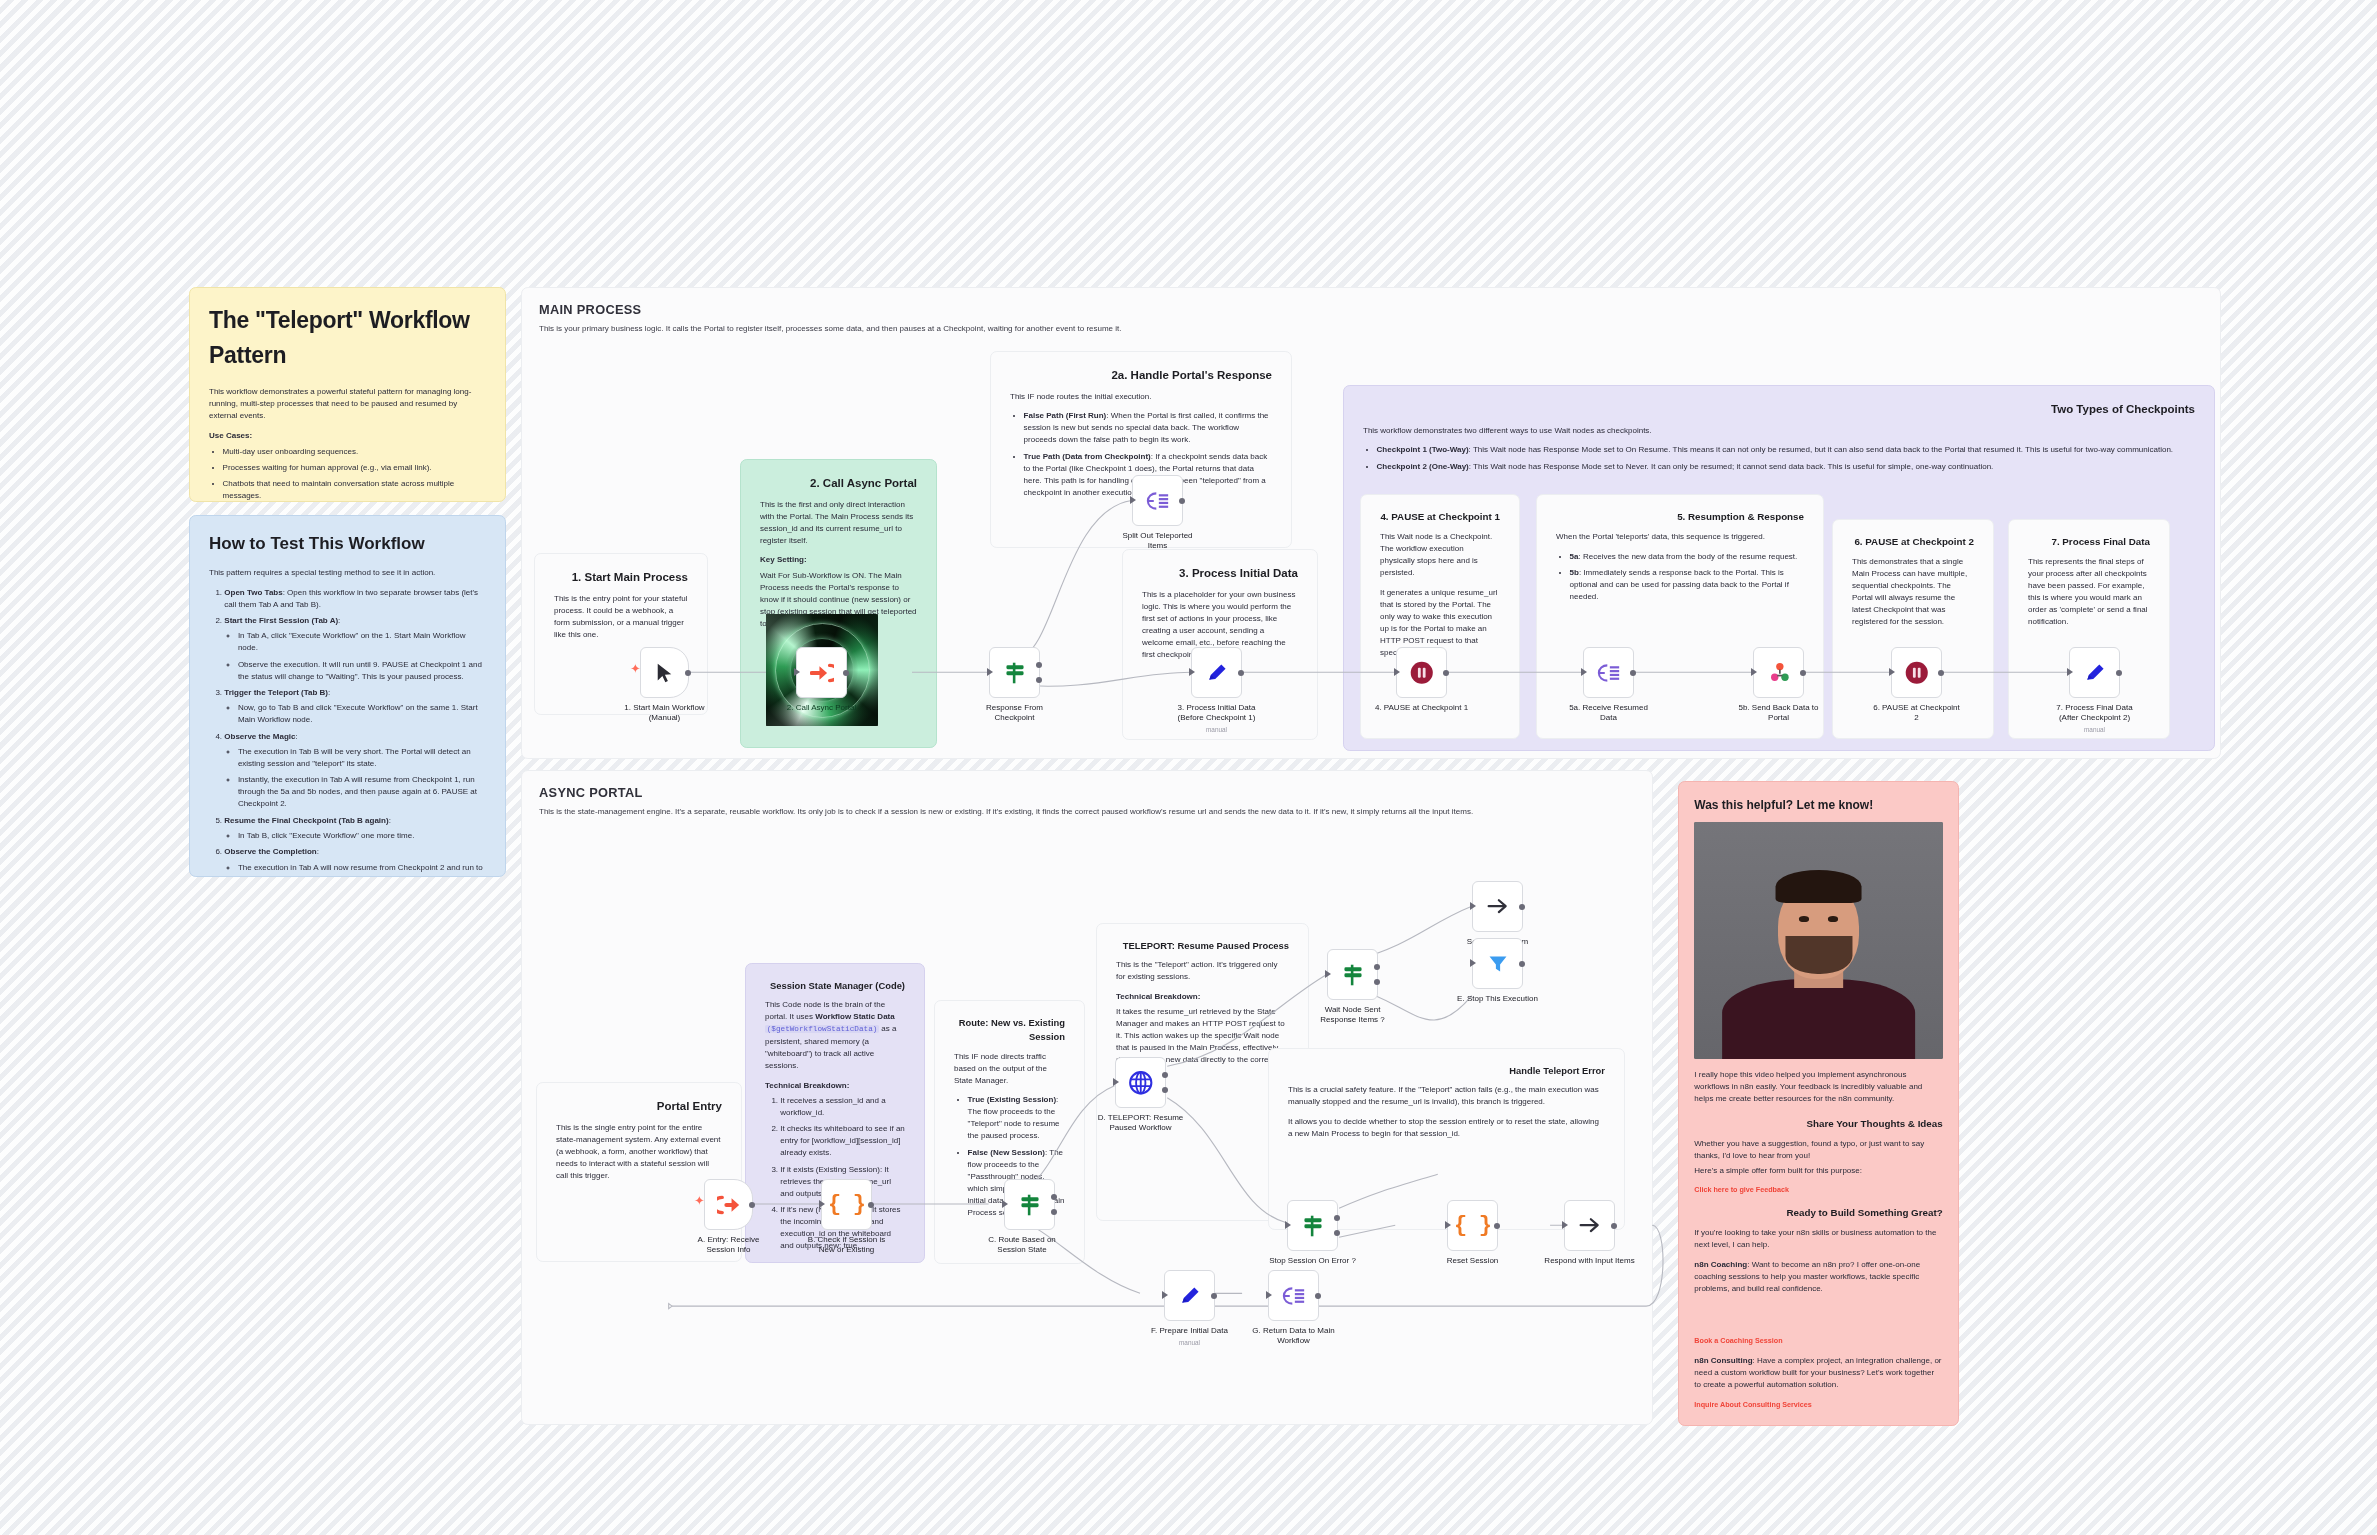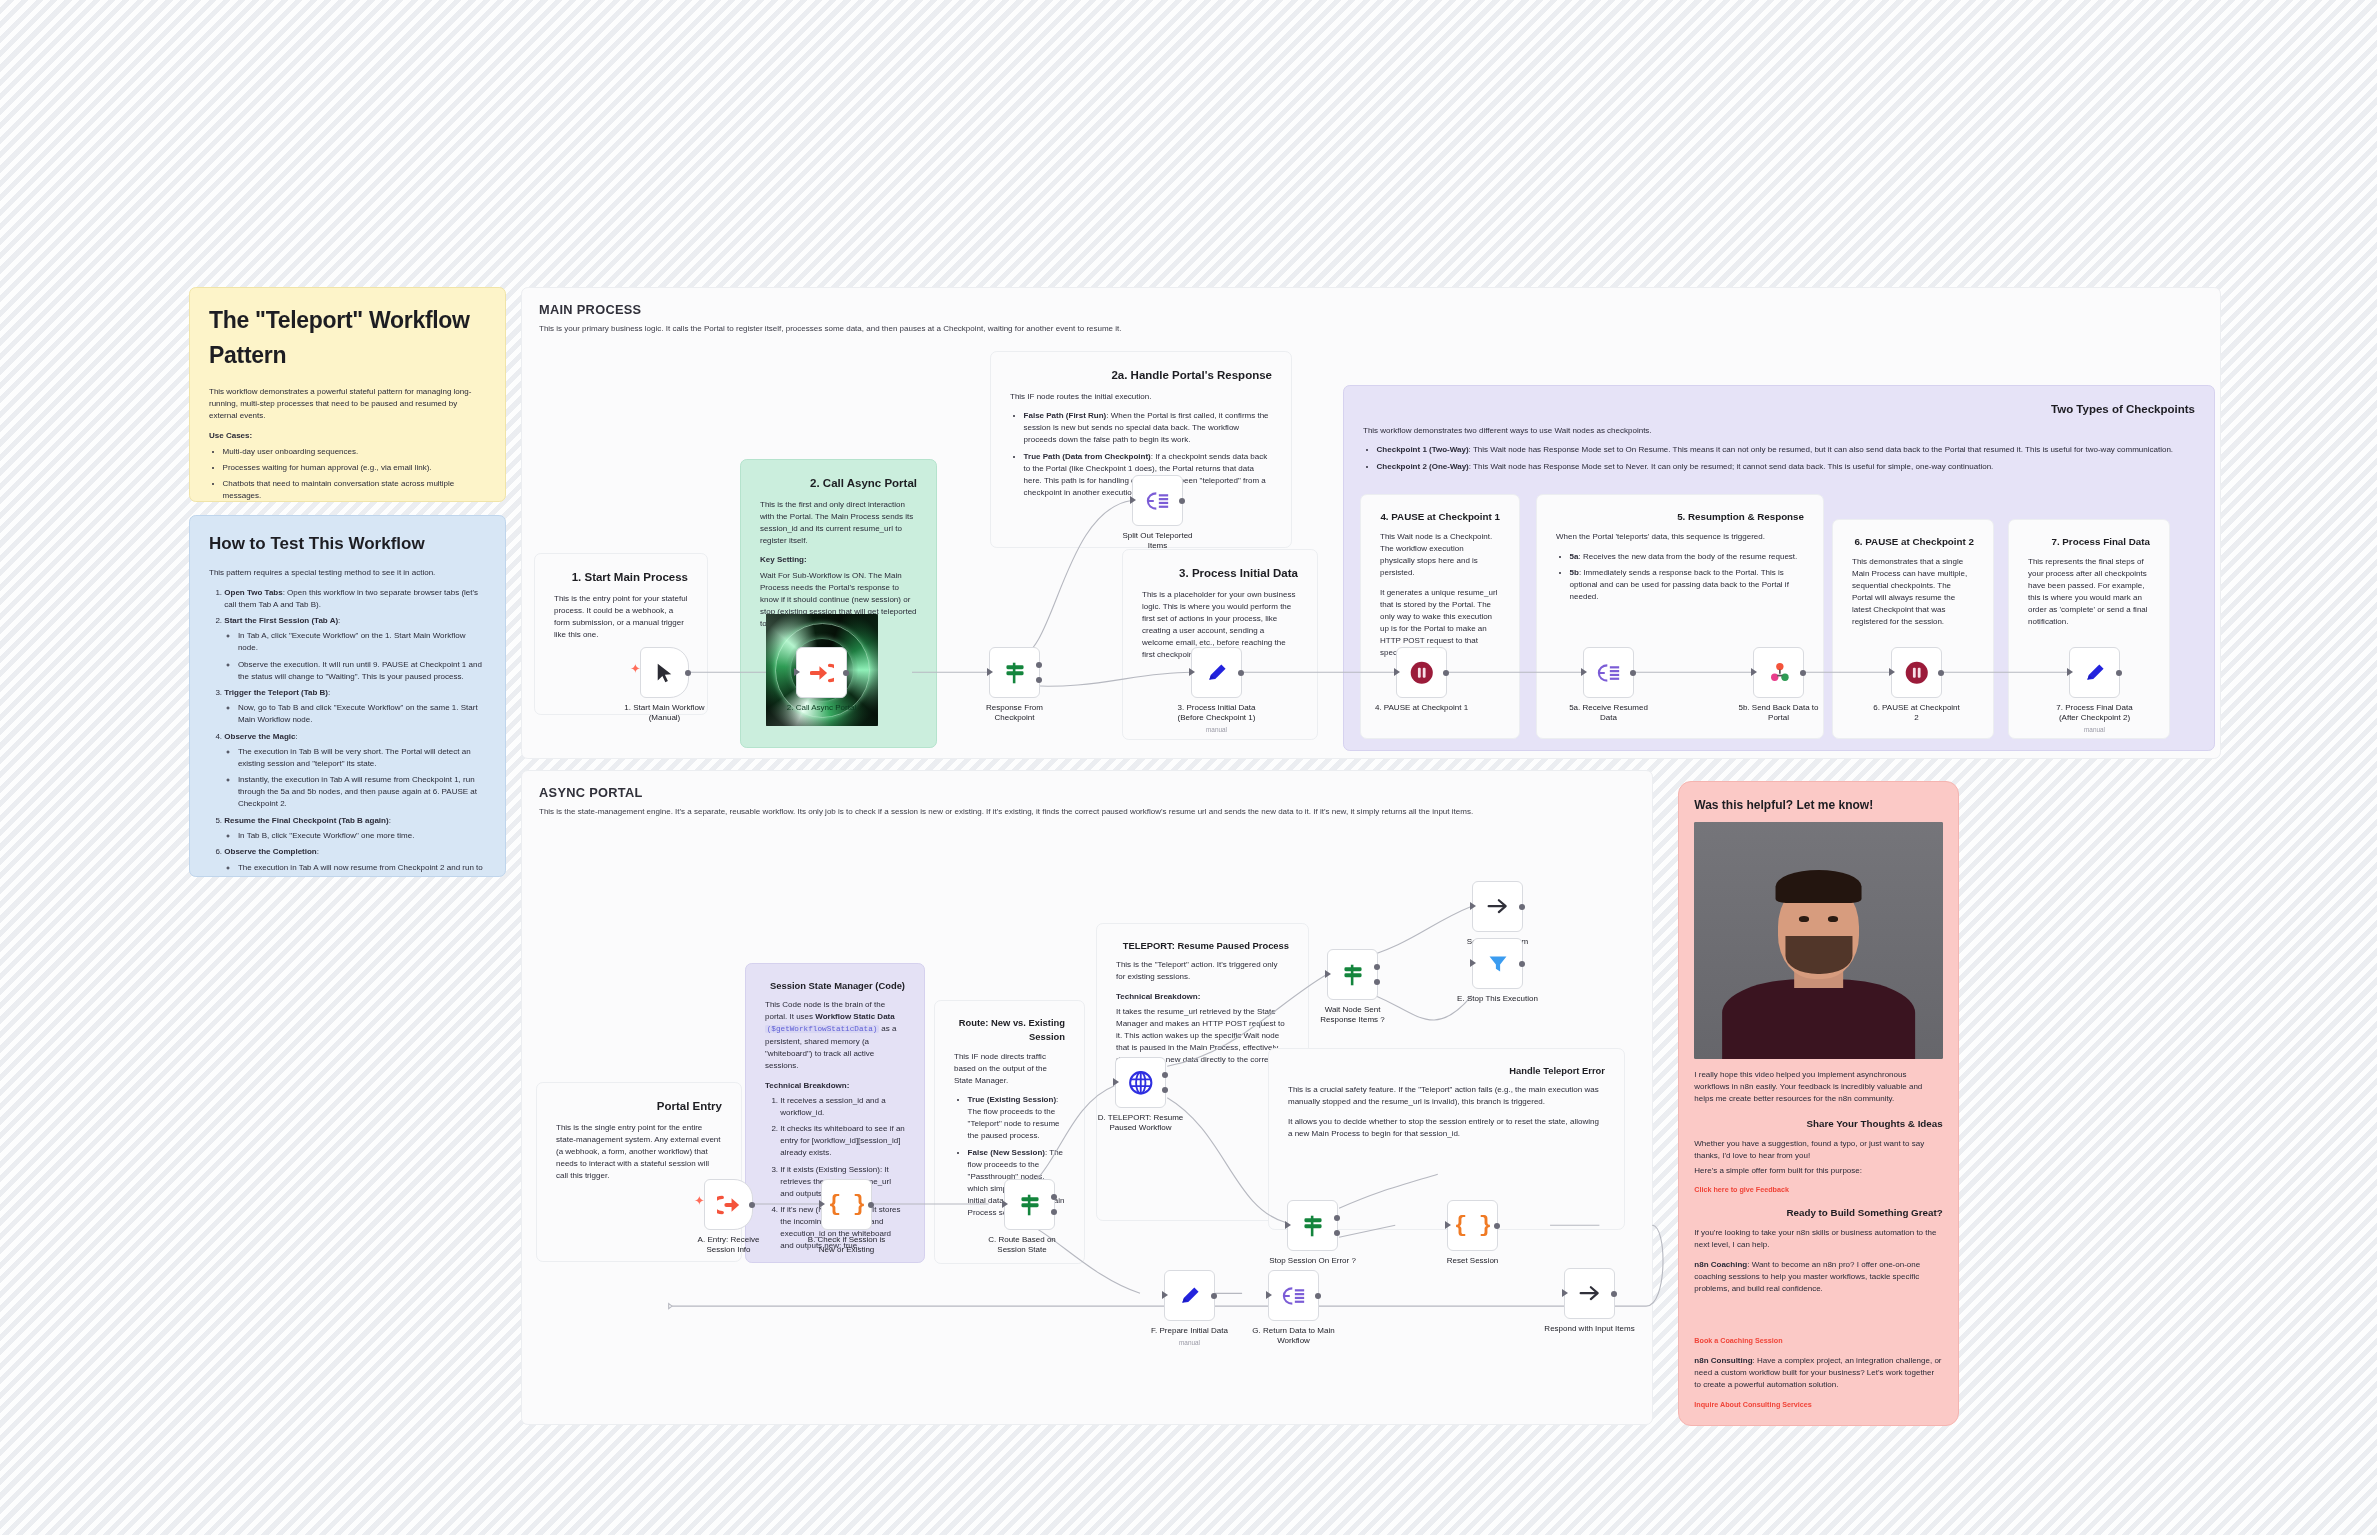--- a/index.html
+++ b/index.html
@@ -554,21 +554,21 @@
 
   <div class="node" style="left:1447px; top:1200px;">
     <div class="nbox">
       <span class="port in"></span>
       <span style="font-family:'Liberation Mono',monospace; font-size:22px; color:#f07a24; font-weight:700; letter-spacing:-0.9px;">{&nbsp;}</span>
       <span class="port out"></span>
     </div>
     <div class="nlabel">Reset Session</div>
   </div>
 
-  <div class="node" style="left:1564px; top:1268px;text-decoration:underline;">
+  <div class="node" style="left:1564px; top:1200px;text-decoration:underline;">
     <div class="nbox">
       <span class="port in"></span>
       <svg width="24" height="20.4" viewBox="0 0 28 24">
         <path d="M3 12 H22" stroke="#30303a" stroke-width="2.6" stroke-linecap="round"></path>
         <path d="M15 5 L23 12 L15 19" stroke="#30303a" stroke-width="2.6" fill="none" stroke-linecap="round" stroke-linejoin="round"></path>
       </svg>
       <span class="port out"></span>
     </div>
     <div class="nlabel">Respond with Input Items</div>
   </div>
@@ -596,21 +596,21 @@
         <rect x="15" y="5" width="11" height="2.6" fill="#7b5cd6"></rect>
         <rect x="15" y="9.5" width="11" height="2.6" fill="#7b5cd6"></rect>
         <rect x="15" y="14" width="11" height="2.6" fill="#7b5cd6"></rect>
         <rect x="15" y="18.5" width="11" height="2.6" fill="#7b5cd6"></rect>
       </svg>
       <span class="port out"></span>
     </div>
     <div class="nlabel">G. Return Data to Main<br>Workflow</div>
   </div>
 
-  <div class="sticky note-pink" style="left:1678px; top:781px; width:281px; height:645px; padding:13.6px 15.3px;border-radius:13px;">
+  <div class="sticky note-pink" style="left:1678px; top:781px; width:281px; height:645px; padding:13.6px 15.3px;">
     <h2 style="font-size:12px; margin-bottom:8.5px;">Was this helpful? Let me know!</h2>
 
     <div class="photo" style="position:relative; width:100%; height:237px; margin-bottom:10.2px;">
       <div class="bg"></div>
       <div class="torso"></div>
       <div class="neck"></div>
       <div class="head"></div>
       <div class="beard"></div>
       <div class="hair"></div>
       <div class="eye" style="left:42%;"></div>

